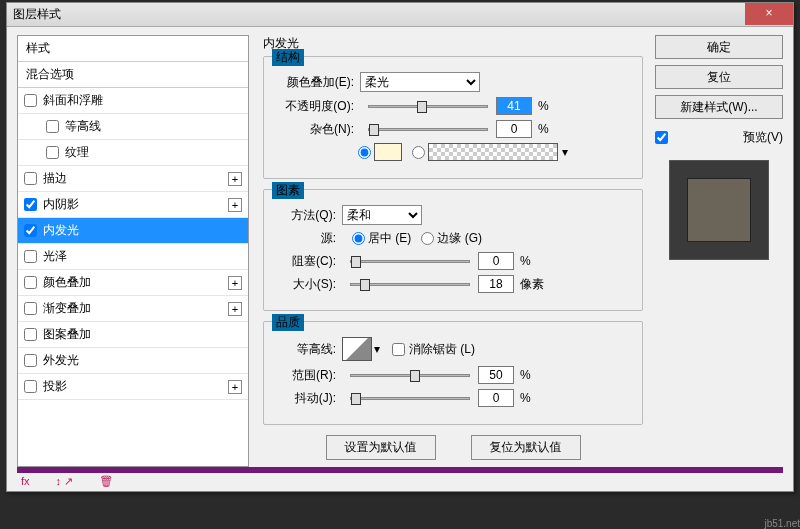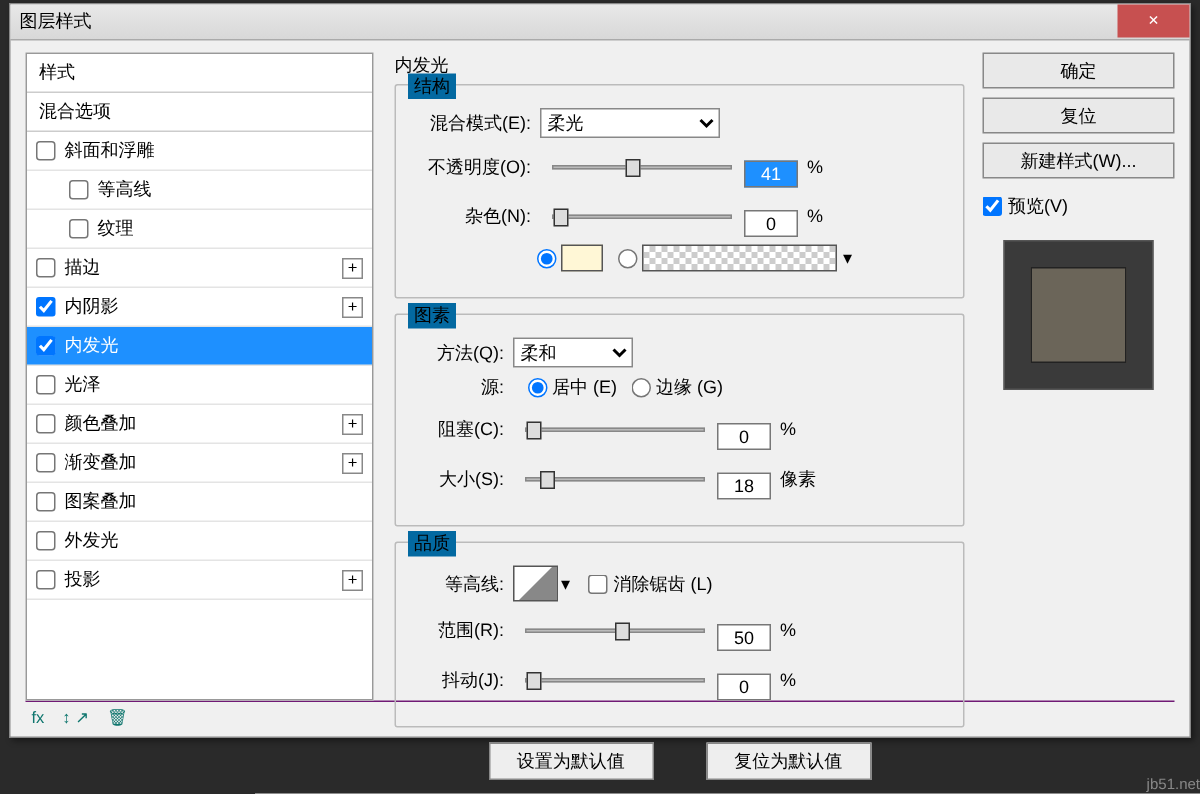--- a/index.html
+++ b/index.html
@@ -19,32 +19,32 @@
 .mid { flex: 1; padding: 8px 12px 0 14px; }
 .mid-title { margin-bottom: 4px; }
 .group { border: 1px solid #bbb; border-radius: 2px; padding: 10px 14px 12px 14px; margin-bottom: 10px; position: relative; }
 .group > .legend { position: absolute; top: -8px; left: 8px; background: #0369a1; padding: 0 4px; }
 .row { display: flex; align-items: center; margin: 5px 0; white-space: nowrap; }
 .row .lab { width: 76px; text-align: right; margin-right: 6px; }
 .row .lab.sm { width: 58px; }
 select { height: 20px; border: 1px solid #888; background: #fff; }
 .slider { height: 3px; background: #bbb; border: 1px solid #888; position: relative; flex: 1; margin: 0 8px; max-width: 120px; }
 .slider .thumb { position: absolute; top: -5px; width: 10px; height: 12px; background: #ddd; border: 1px solid #333; }
-input.num { width: 36px; height: 18px; border: 1px solid #777; text-align: center; margin-top: 10px; }
+input.num { width: 36px; height: 18px; border: 1px solid #777; text-align: center; }
 input.num.sel { background: #1e90ff; color: #fff; }
 .swatch { width: 28px; height: 18px; border: 1px solid #555; display: inline-block; }
 .radio-row input { margin: 0 3px 0 10px; }
 .btns { margin-top: 6px; display: flex; justify-content: center; gap: 35px; }
 .btns button { padding: 3px 18px; border: 1px solid #888; background: #eee; }
 .right { width: 138px; padding: 8px 10px 0 0; display: flex; flex-direction: column; gap: 6px; }
 .right button { height: 24px; border: 1px solid #888; background: #e9e9e9; }
-.right .preview-chk { display: flex; align-items: center; justify-content: flex-start; gap: 4px; margin: 4px 0 8px 0; }
+.right .preview-chk { display: flex; align-items: center; justify-content: space-between; gap: 4px; margin: 4px 0 8px 0; }
 .preview-box { width: 100px; height: 100px; border: 1px solid #555; background: #3a3a3a; margin: 0 auto; display: flex; align-items: center; justify-content: center; }
 .preview-inner { width: 64px; height: 64px; background: #6b6559; border: 1px solid #222; }
-.footer { height: 22px; border-top: 1px solid #701a75; margin: 0 10px; display: flex; align-items: center; gap: 12px; padding-left: 4px; color: #0f766e; }
+.footer { height: 22px; border-top: 6px solid #701a75; margin: 0 10px; display: flex; align-items: center; gap: 26px; padding-left: 4px; color: #be185d; }
 .footer span { font-size: 11px; }
 .wm { position: absolute; right: 0; bottom: 0; font-size: 10px; color: #888; }
 .trans { background: repeating-conic-gradient(#ccc 0 25%, #fff 0 50%) 0 0/8px 8px; }
 </style>
 </head>
 <body>
 
 <div class="dialog">
   <div class="titlebar">
     <span>图层样式</span>
@@ -112,21 +112,21 @@
           </div>
         </div>
     </div>
 
     <div class="mid">
       <div class="mid-title">内发光</div>
 
       <div class="group">
         <span class="legend">结构</span>
         <div class="row">
-          <span class="lab">混合模式(E):</span>
+          <span class="lab">颜色叠加(E):</span>
           <select style="width:120px"><option>柔光</option></select>
         </div>
         <div class="row">
           <span class="lab">不透明度(O):</span>
           <div class="slider">
               <div class="thumb" style="left:41%"></div>
             </div>
           <input class="num sel" value="41" style="">
           <span style="margin-left:6px">%</span>
         </div>

